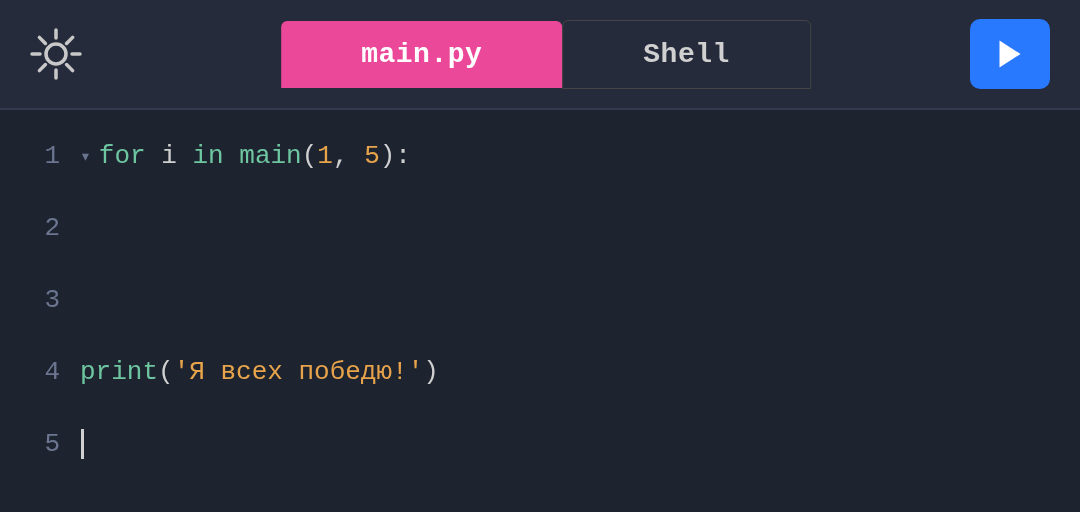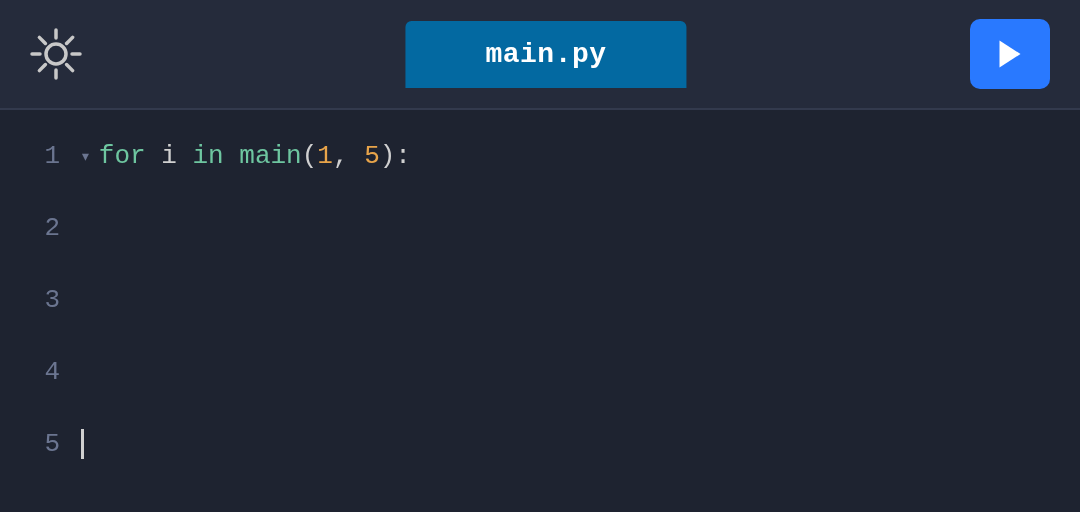--- a/index.html
+++ b/index.html
@@ -49,21 +49,21 @@
     .tab {
       padding: 18px 80px;
       font-size: 28px;
       font-weight: 600;
       cursor: pointer;
       border-radius: 6px 6px 0 0;
       letter-spacing: 0.5px;
     }
 
     .tab-active {
-      background-color: #0369a1;
+      background-color: #ec4899;
       color: #ffffff;
       margin-left: 12px;
     }
 
     .tab-inactive {
       background-color: transparent;
       color: #d0d0d0;
       border: 1px solid #444;
     }
 
@@ -157,20 +157,23 @@
       <line x1="36.58" y1="36.58" x2="42.63" y2="42.63" stroke="#c8c8c8" stroke-width="3.5" stroke-linecap="round"></line>
       <line x1="42.63" y1="9.37" x2="36.58" y2="15.42" stroke="#c8c8c8" stroke-width="3.5" stroke-linecap="round"></line>
       <line x1="15.42" y1="36.58" x2="9.37" y2="42.63" stroke="#c8c8c8" stroke-width="3.5" stroke-linecap="round"></line>
     </svg>
   </div>
 
   <div class="tabs">
     <div class="tab tab-active">
       <span>main.py</span>
     </div>
+    <div class="tab tab-inactive">
+      <span>Shell</span>
+    </div>
   </div>
 
   <button class="run-button">
     <svg viewBox="0 0 24 24" xmlns="http://www.w3.org/2000/svg">
       <polygon points="5,3 19,12 5,21" fill="white"></polygon>
     </svg>
   </button>
 </div>
 
 <div class="code-area">
@@ -185,19 +188,20 @@
     <span class="line-number">2</span>
   </div>
 
   <div class="code-line">
     <span class="line-number">3</span>
     <span class="code-content"></span>
   </div>
 
   <div class="code-line">
     <span class="line-number">4</span>
+    <span class="code-content"><span class="fn">print</span><span class="punc">(</span><span class="str">'Я всех победю!'</span><span class="punc">)</span></span>
   </div>
 
   <div class="code-line cursor-line">
     <span class="line-number">5</span>
     <span class="code-content"><span class="cursor"></span></span>
   </div>
 </div>
 
 </body></html>

